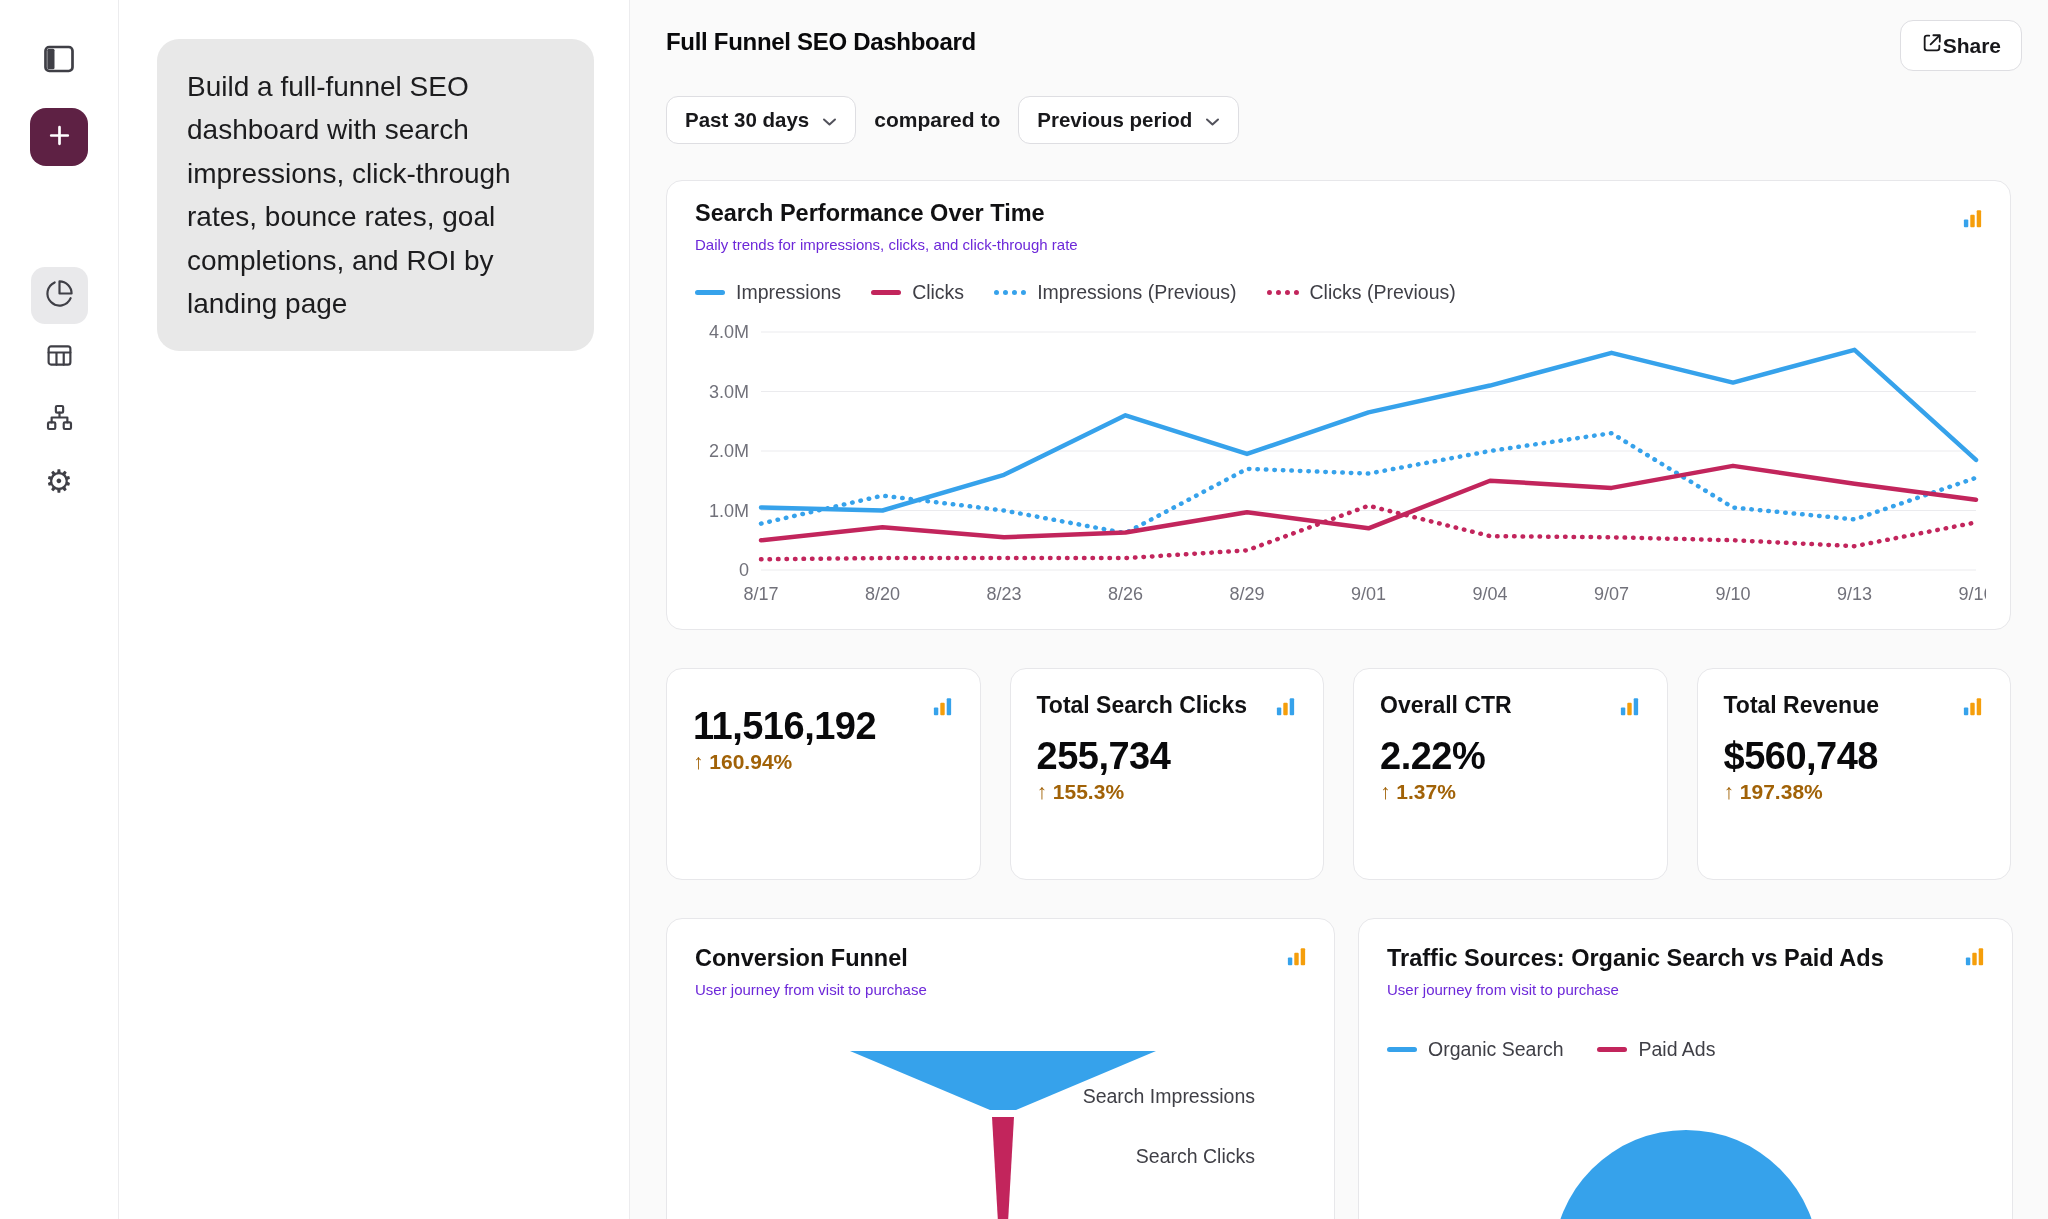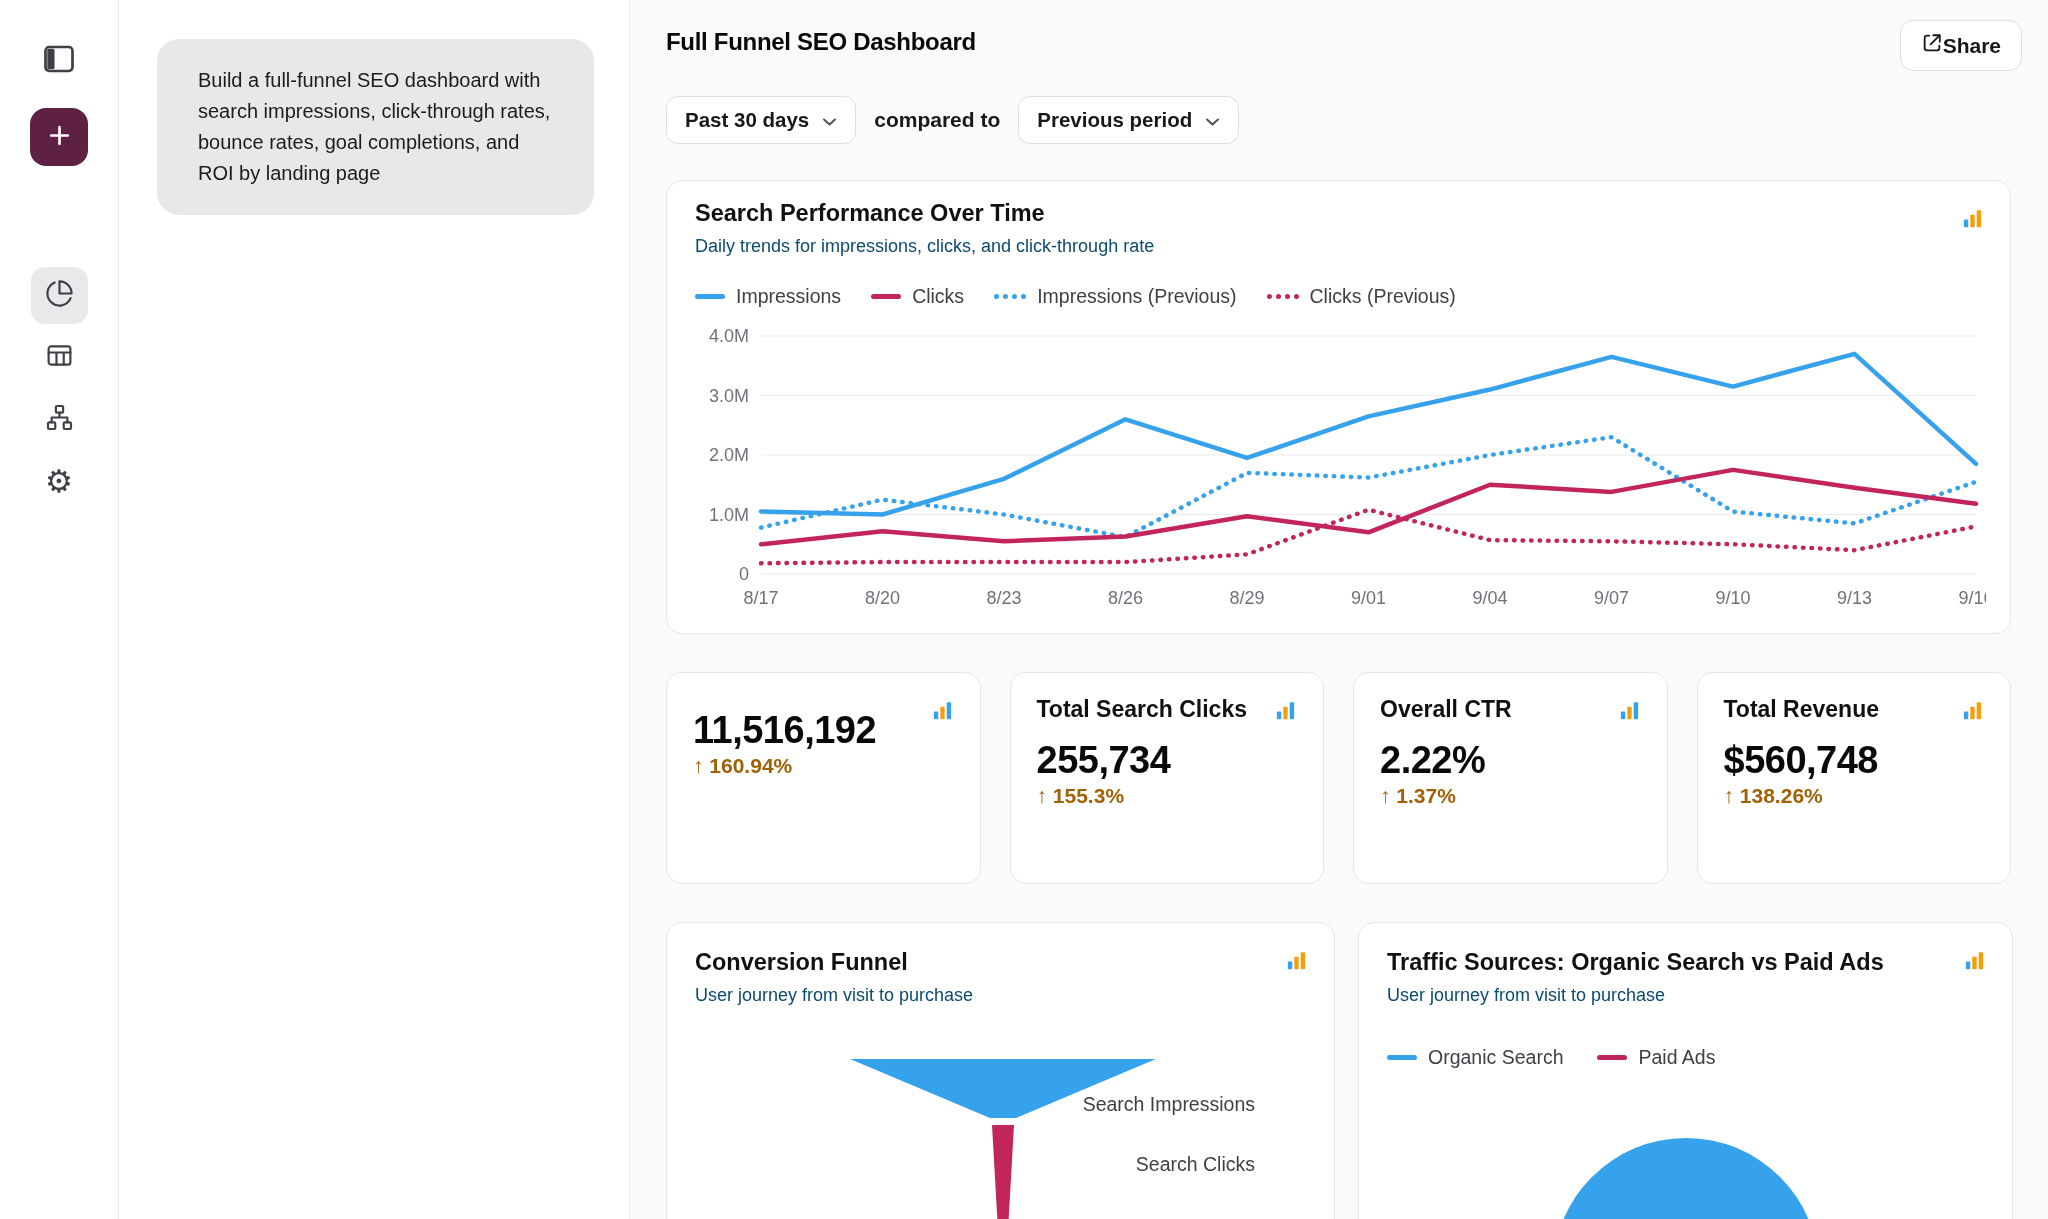--- a/index.html
+++ b/index.html
@@ -16,40 +16,40 @@
   .plus-btn { margin-top:26px; width:58px; height:58px; border-radius:16px;
               display:flex; align-items:center; justify-content:center; cursor:pointer; }
   .nav-group { margin-top:101px; display:flex; flex-direction:column; gap:5px; align-items:center; }
   .rail-item.active { background:#e9e9eb; }
   .gear-glyph { font-family:"DejaVu Sans", sans-serif; font-size:31px; color:#3f3f46; line-height:1; }
 
   
   .chatpanel { position:absolute; left:119px; top:0; width:511px; height:100%;
                background:#ffffff; border-right:1px solid #ececee; }
   .bubble { margin:39px 0 0 38px; width:437px; background:#e8e8e8; border-radius:22px;
-            padding:26px 41px; font-size:20px; line-height:1.55; color:#1c1c1e; }
+            padding:26px 30px; font-size:28px; line-height:1.55; color:#1c1c1e; }
 
   
   .main { position:absolute; left:630px; top:0; right:0; bottom:0;
           background:#fafafa; padding:28px 0 0 36px; overflow:hidden; }
   .page-title { font-size:24px; font-weight:700; color:#09090b; letter-spacing:-0.3px; }
   .share-btn { position:absolute; top:20px; right:26px; display:flex; align-items:center; 
                background:#fff; border:1px solid #dedee2; border-radius:13px;
                padding:11px 20px; font-size:21px; font-weight:600; color:#18181b; cursor:pointer; }
 
   .filters { margin-top:40px; display:flex; align-items:center; gap:18px; }
   .select-btn { display:flex; align-items:center; gap:13px; background:#fff;
                 border:1px solid #dedee2; border-radius:12px; padding:11px 18px;
                 font-size:20.5px; font-weight:600; color:#18181b; cursor:pointer;justify-content:space-between; }
   .compare-label { font-size:21px; font-weight:700; color:#18181b; }
 
   .content { width:1345px; }
   .card { background:#fff; border:1px solid #e7e7ea; border-radius:16px; position:relative; }
   .card-title { font-size:23.5px; font-weight:600; color:#111113; }
-  .card-sub { font-size:18px; color:#0c4a6e; margin-top:9px; }
+  .card-sub { font-size:15px; color:#6d28d9; margin-top:9px; }
   .mini-icon { position:absolute; top:26px; right:26px; }
   .mi-b { fill:#36A2EB; } .mi-o { fill:#F59E0B; }
 
   .chart-card { margin-top:36px; padding:19px 28px; }
   .legend { display:flex; align-items:center; gap:30px; margin-top:28px;
             font-size:19.5px; color:#3f3f46; }
   .legend-item { display:flex; align-items:center; gap:11px; cursor:pointer; }
   .sw { width:30px; height:5px; border-radius:3px; }
   .sw.dotted { height:0; background:none; width:32px; border-radius:0; }
   #line-chart { display:block; margin-top:14px; }
@@ -256,21 +256,21 @@
       <div class="card stat-card">
         <span class="mini-icon">
           <svg width="23" height="23" viewBox="0 0 24 24">
               <rect class="mi-b" x="3" y="13" width="4.6" height="8" rx="1"></rect>
               <rect class="mi-o" x="9.7" y="8" width="4.6" height="13" rx="1"></rect>
               <rect class="mi-o" x="16.4" y="3.5" width="4.6" height="17.5" rx="1"></rect>
             </svg>
         </span>
         <div class="stat-label">Total Revenue</div>
         <div class="stat-value">$560,748</div>
-        <div class="stat-change">↑ 138.26%</div>
+        <div class="stat-change">↑ 197.38%</div>
       </div>
     </div>
 
     <div class="bottom-row">
 
       <div class="card funnel-card">
         <div class="card-title">Conversion Funnel</div>
         <div class="card-sub">User journey from visit to purchase</div>
         <span class="mini-icon">
           <svg width="23" height="23" viewBox="0 0 24 24">

